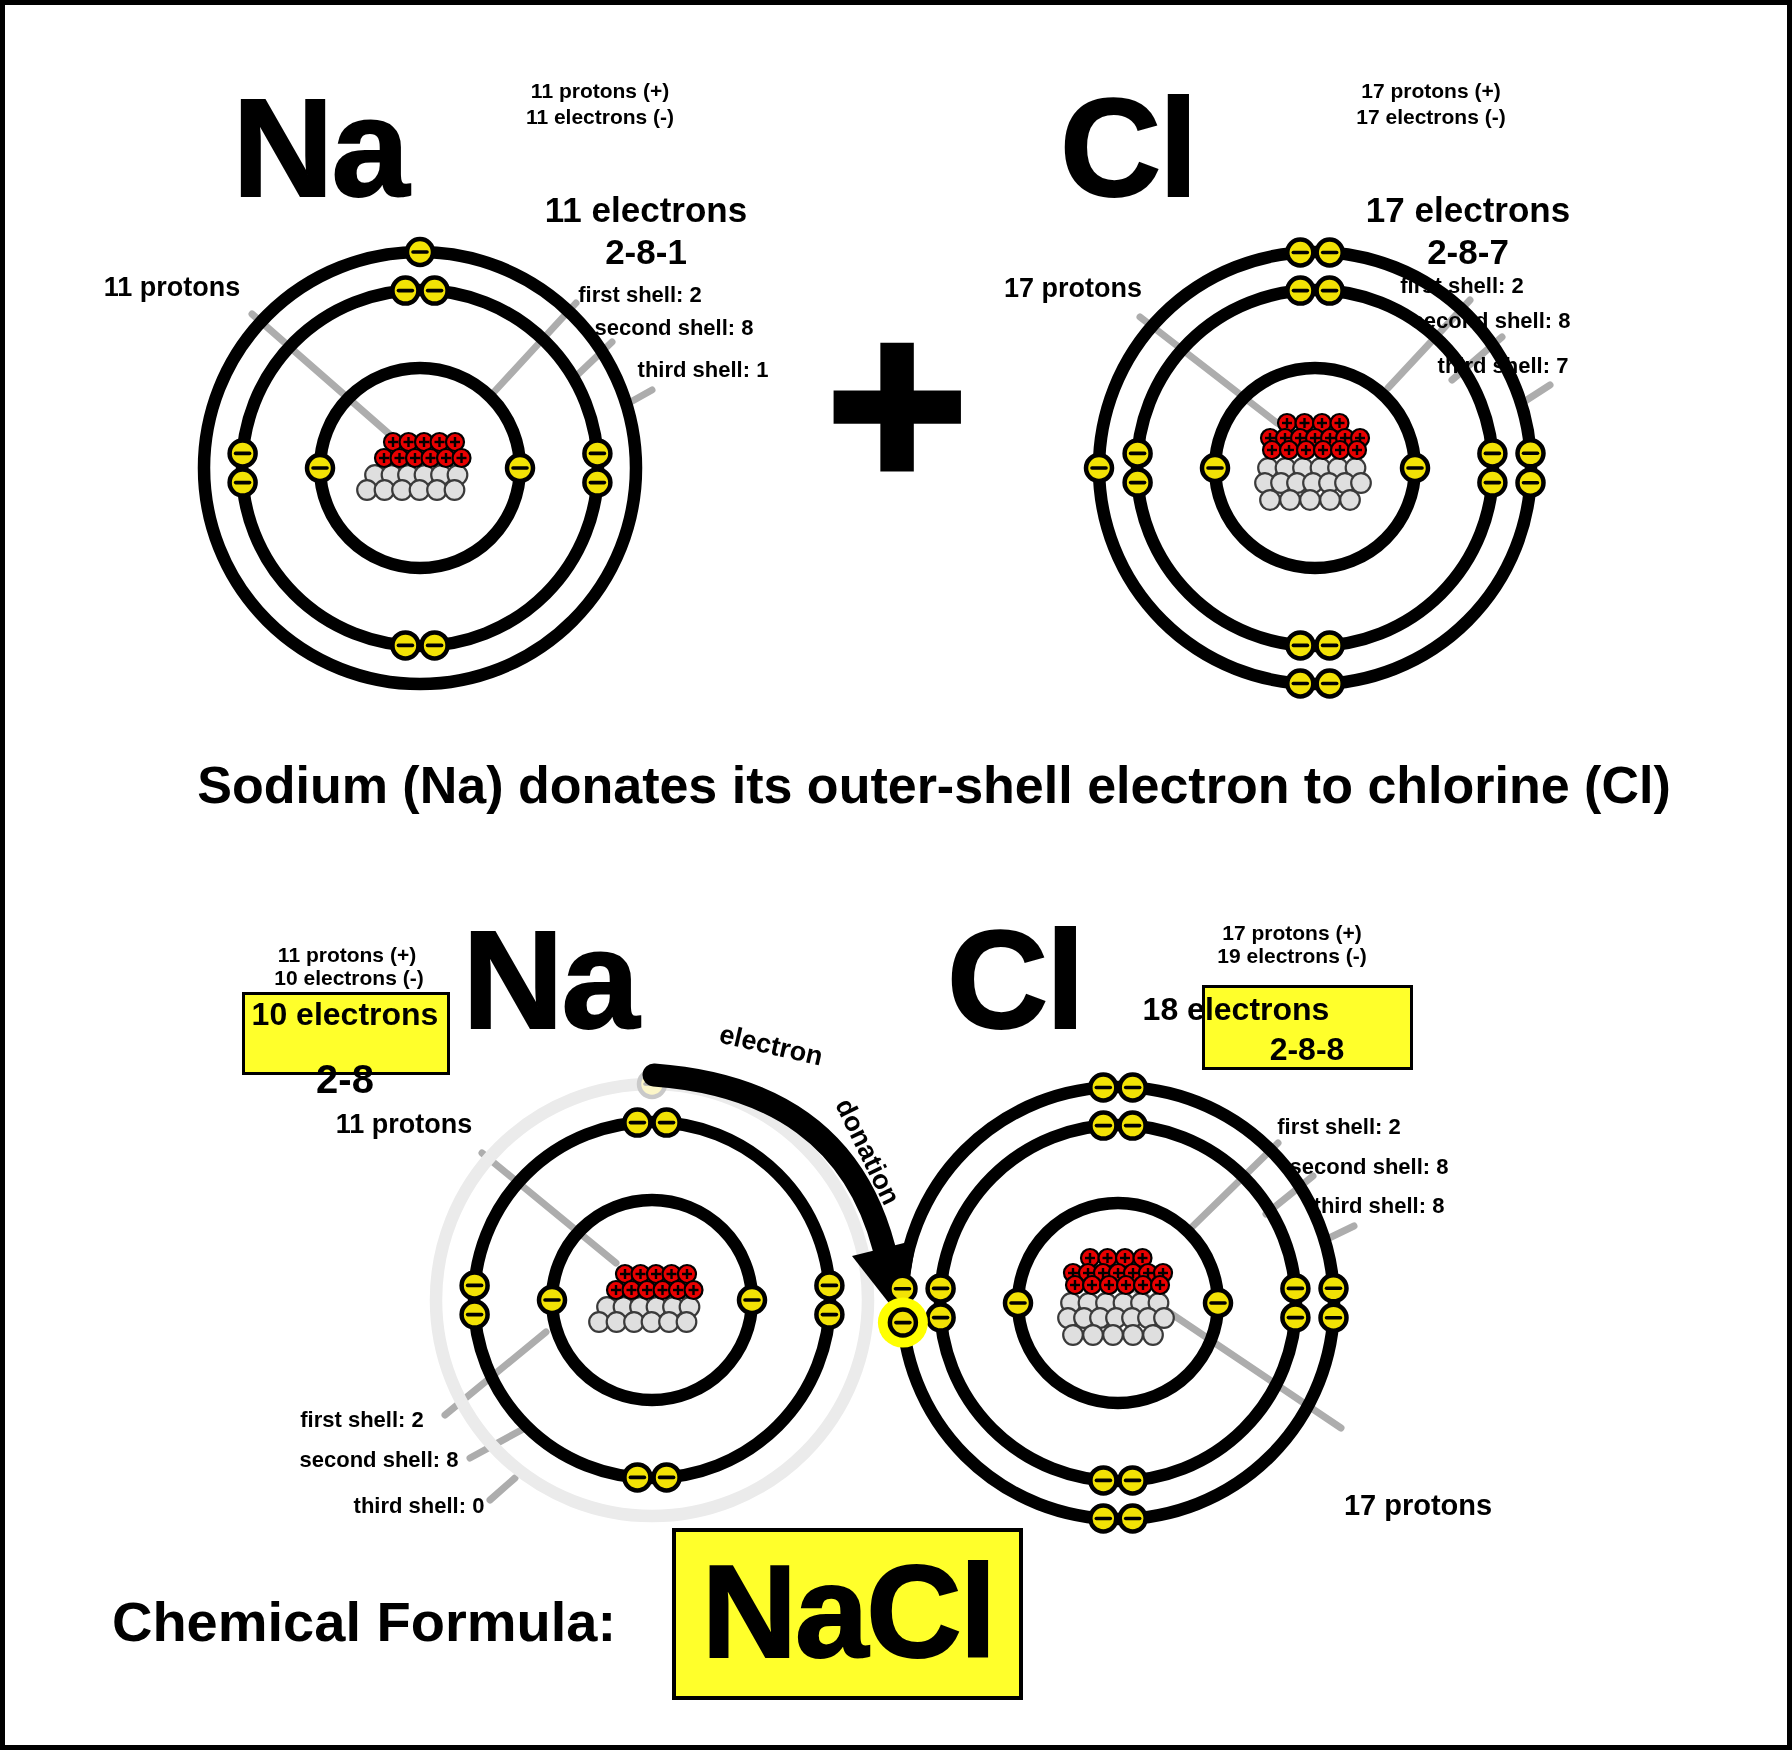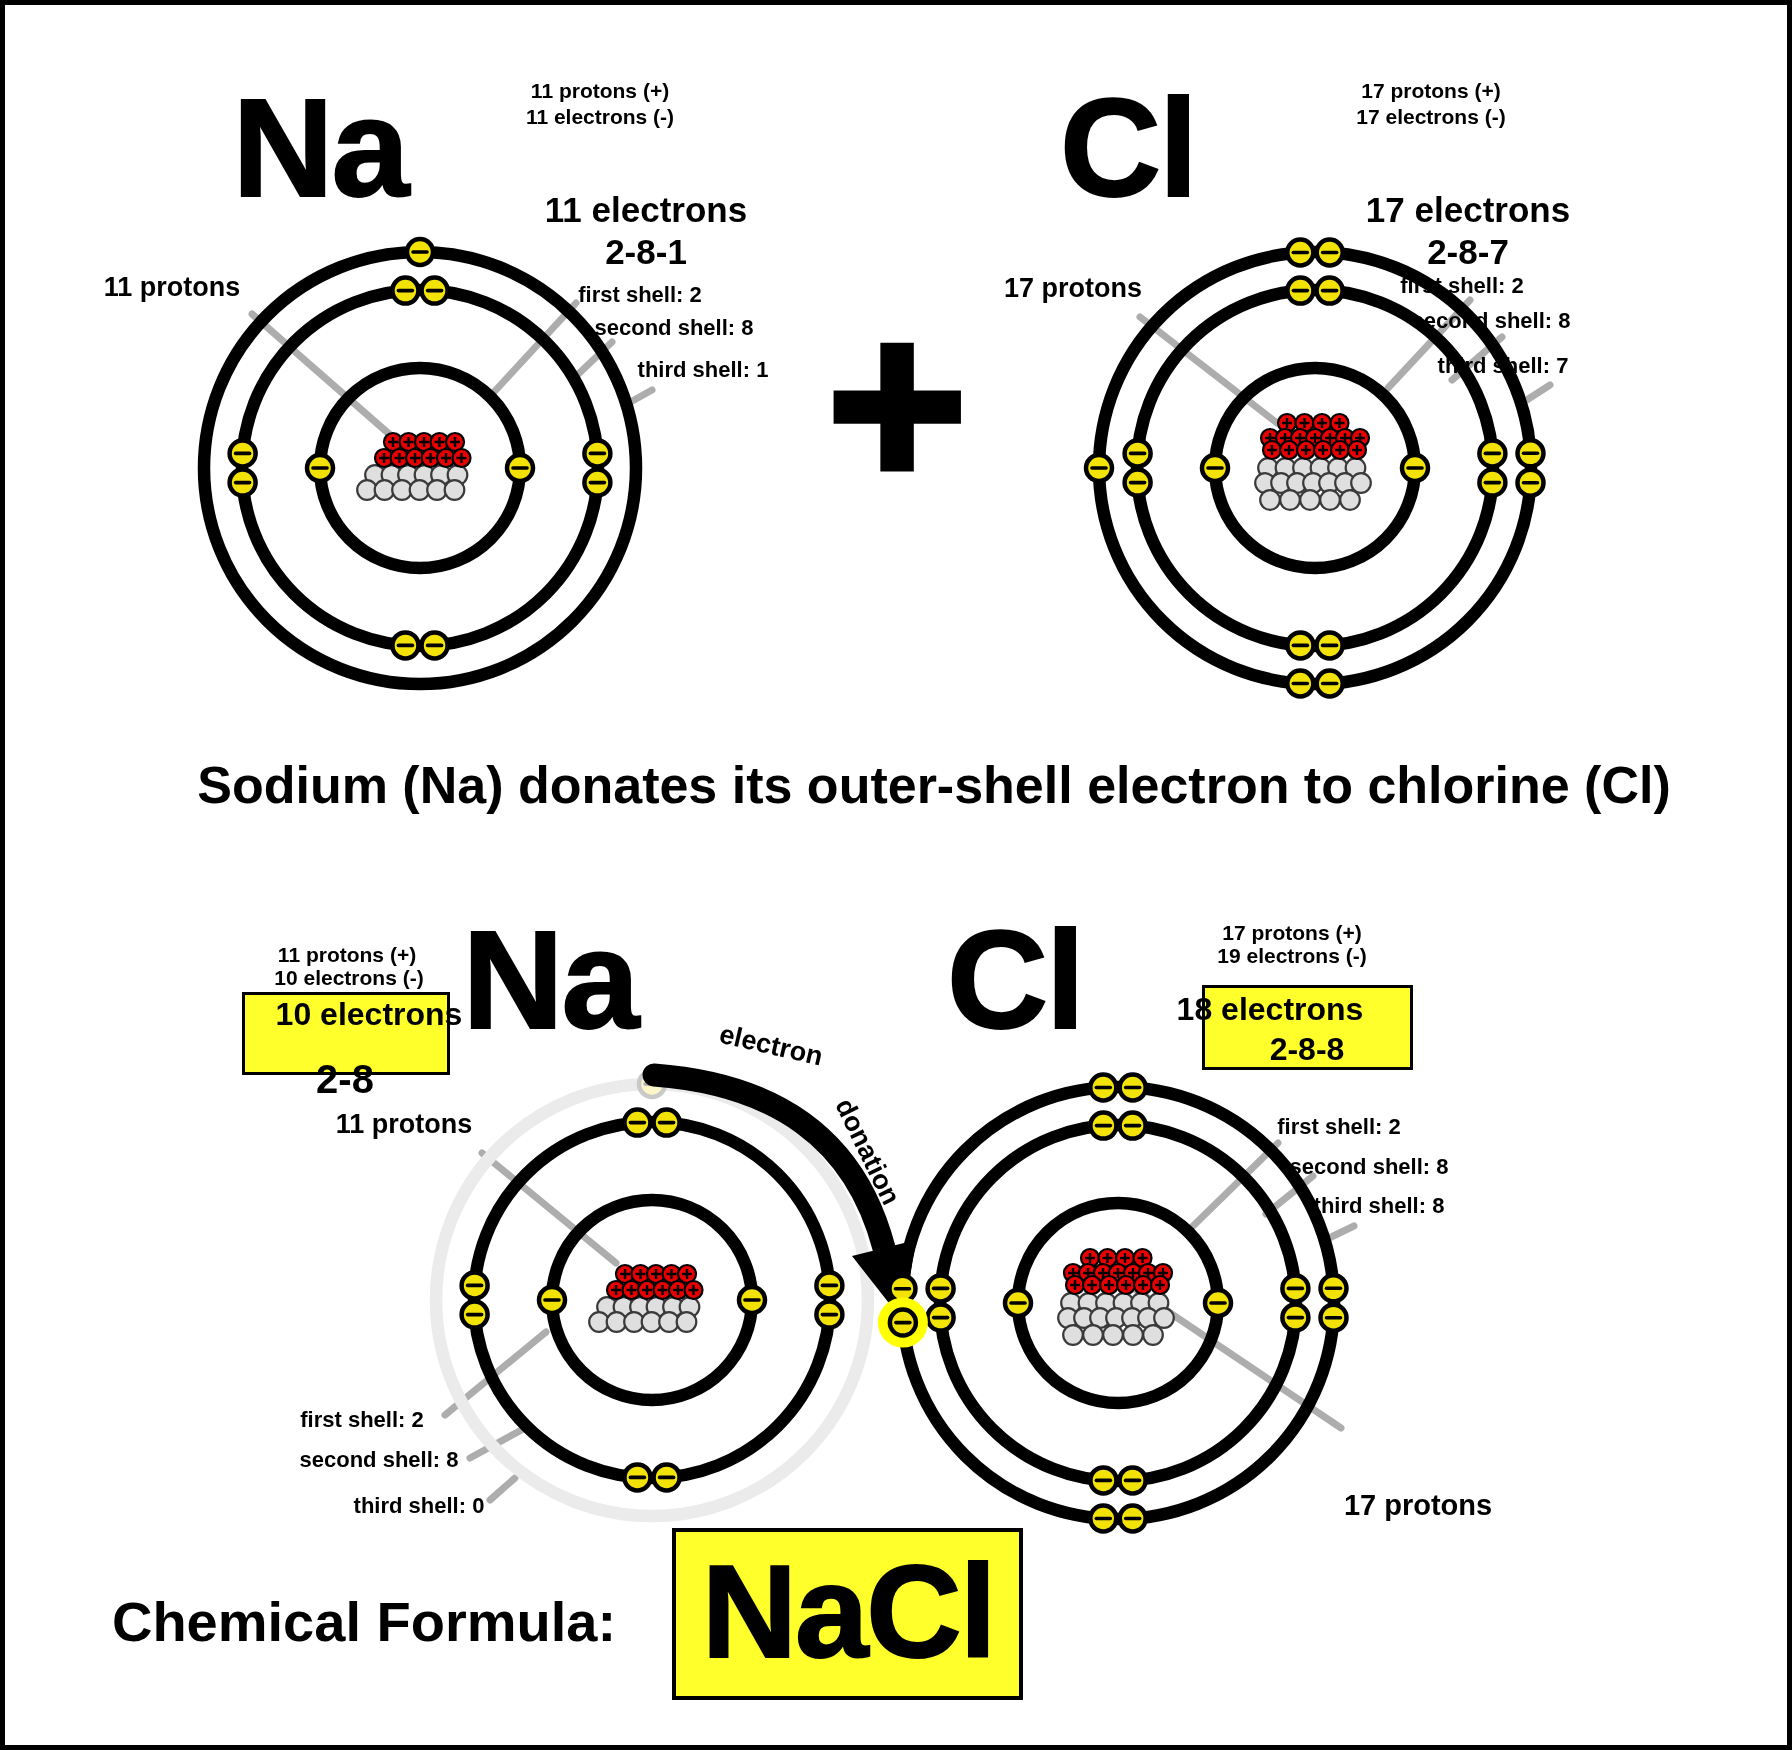--- a/index.html
+++ b/index.html
@@ -413,36 +413,36 @@
 <div class="lbl" style="left:1462px;top:286px;font-size:22px;">first shell: 2</div>
 <div class="lbl" style="left:1491px;top:321px;font-size:22px;">second shell: 8</div>
 <div class="lbl" style="left:1503px;top:366px;font-size:22px;">third shell: 7</div>
 <div class="lbl" style="left:1073px;top:289px;font-size:27px;">17 protons</div>
 
 <div class="lbl" style="left:898px;top:786px;font-size:52px;margin-left:36px;">Sodium (Na) donates its outer-shell electron to chlorine (Cl)</div>
 
 <div class="lbl" style="left:347px;top:955px;font-size:21px;">11 protons (+)</div>
 <div class="lbl" style="left:349px;top:978px;font-size:21px;">10 electrons (-)</div>
 <div class="ybox" style="left:242px;top:992px;width:208px;height:83px;"></div>
-<div class="lbl" style="left:345px;top:1015px;font-size:32px;margin-left:24px;">10 electrons</div>
+<div class="lbl" style="left:345px;top:1015px;font-size:32px;">10 electrons</div>
 <div class="lbl" style="left:345px;top:1079px;font-size:40px;">2-8</div>
 <div class="lbl title" style="left:550px;top:980px;font-size:140px;">Na</div>
 <div class="lbl" style="left:404px;top:1125px;font-size:27px;">11 protons</div>
 <div class="lbl" style="left:362px;top:1420px;font-size:22px;">first shell: 2</div>
 <div class="lbl" style="left:379px;top:1460px;font-size:22px;">second shell: 8</div>
 <div class="lbl" style="left:419px;top:1506px;font-size:22px;">third shell: 0</div>
 
 <div class="lbl" style="left:771px;top:1046px;font-size:27px;transform:translate(-50%,-50%) rotate(13deg);">electron</div>
 <div class="lbl" style="left:867px;top:1152px;font-size:27px;transform:translate(-50%,-50%) rotate(64deg);">donation</div>
 
 <div class="lbl title" style="left:1015px;top:980px;font-size:140px;">Cl</div>
 <div class="lbl" style="left:1292px;top:933px;font-size:21px;">17 protons (+)</div>
 <div class="lbl" style="left:1292px;top:956px;font-size:21px;">19 electrons (-)</div>
 <div class="ybox" style="left:1202px;top:985px;width:211px;height:85px;"></div>
-<div class="lbl" style="left:1270px;top:1010px;font-size:32px;">18 electrons</div>
+<div class="lbl" style="left:1236px;top:1010px;font-size:32px;">18 electrons</div>
 <div class="lbl" style="left:1307px;top:1050px;font-size:32px;">2-8-8</div>
 <div class="lbl" style="left:1339px;top:1127px;font-size:22px;">first shell: 2</div>
 <div class="lbl" style="left:1369px;top:1167px;font-size:22px;">second shell: 8</div>
 <div class="lbl" style="left:1379px;top:1206px;font-size:22px;">third shell: 8</div>
 <div class="lbl" style="left:1418px;top:1506px;font-size:29px;">17 protons</div>
 
 <div class="lbl" style="left:364px;top:1622px;font-size:56px;text-align:center;">Chemical Formula:</div>
 <div class="ybox-big" style="left:672px;top:1528px;width:351px;height:172px;"></div>
 <div class="lbl title" style="left:848px;top:1612px;font-size:132px;">NaCl</div>
 

